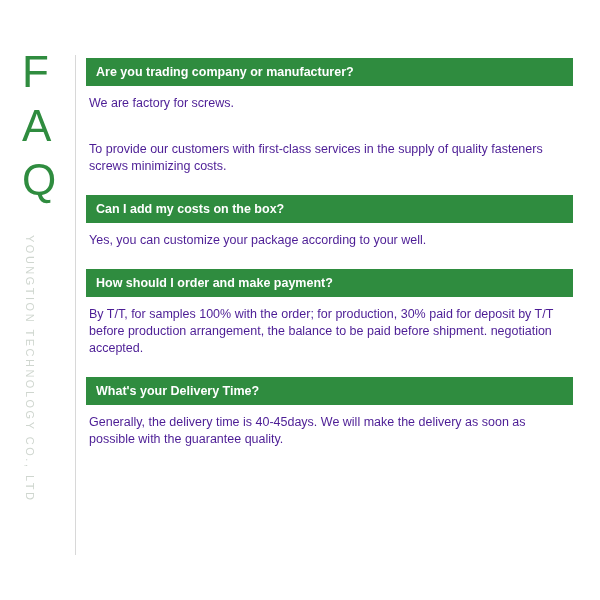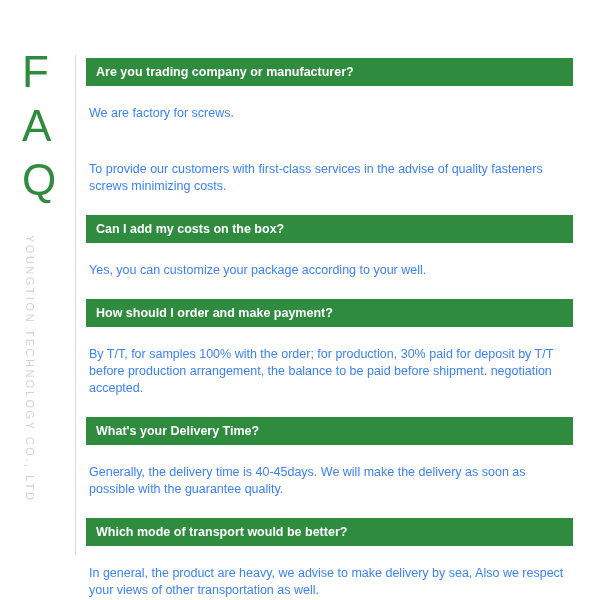--- a/index.html
+++ b/index.html
@@ -75,24 +75,24 @@
     background: #2f8c3f;
     color: #ffffff;
     font-size: 12.5px;
     font-weight: bold;
     padding: 7px 0 7px 10px;
     box-sizing: border-box;
     width: 487px;
     line-height: 14px;
   }
   .answer {
-    color: #3b82f6;
+    color: #4c1d95;
     font-size: 12.5px;
     line-height: 17px;
-    padding: 19px 4px 12px 3px;
+    padding: 9px 4px 12px 3px;
     box-sizing: border-box;
     width: 487px;
   }
 </style>
 </head>
 <body>
 
 <div class="page">
 
   <div class="sidebar">
@@ -107,37 +107,33 @@
   <div class="divider"></div>
 
   <div class="content">
 
     <div class="qa-block">
       <div class="question">Are you trading company or manufacturer?</div>
       <div class="answer">We are factory for screws.</div>
     </div>
 
     <div class="qa-block">
-      <div class="answer">To provide our customers with first-class services in the advise of quality fasteners screws minimizing costs.</div>
+      <div class="answer">To provide our customers with first-class services in the supply of quality fasteners screws minimizing costs.</div>
     </div>
 
     <div class="qa-block">
       <div class="question">Can I add my costs on the box?</div>
       <div class="answer">Yes, you can customize your package according to your well.</div>
     </div>
 
     <div class="qa-block">
       <div class="question">How should I order and make payment?</div>
       <div class="answer">By T/T, for samples 100% with the order; for production, 30% paid for deposit by T/T before production arrangement, the balance to be paid before shipment. negotiation accepted.</div>
     </div>
 
     <div class="qa-block">
       <div class="question">What's your Delivery Time?</div>
       <div class="answer">Generally, the delivery time is 40-45days. We will make the delivery as soon as possible with the guarantee quality.</div>
     </div>
 
-    <div class="qa-block">
-      <div class="question">Which mode of transport would be better?</div>
-      <div class="answer">In general, the product are heavy, we advise to make delivery by sea, Also we respect your views of other transportation as well.</div>
-    </div>
 
   </div>
 </div>
 
 </body></html>

